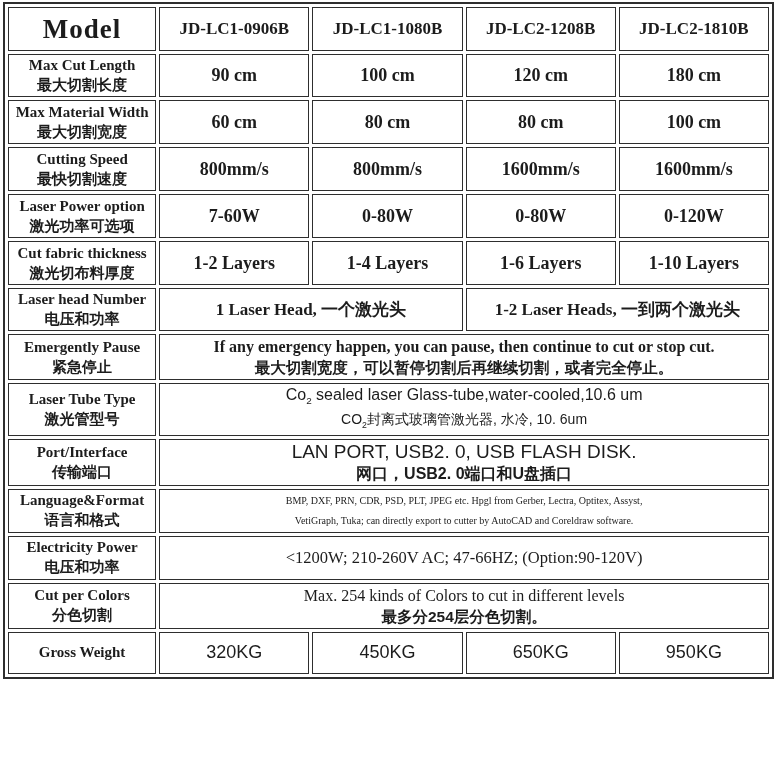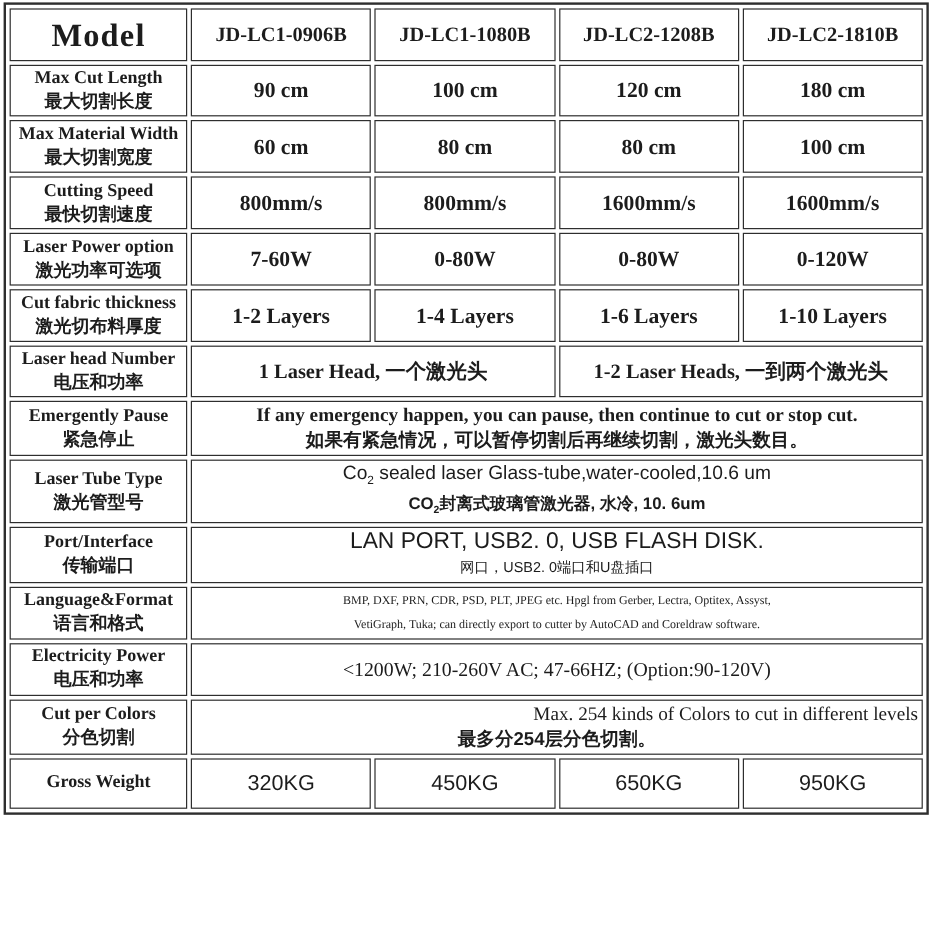--- a/index.html
+++ b/index.html
@@ -37,27 +37,27 @@
 
   td.merge .l1 { display: block; line-height: 21px; }
   td.merge .l2 { display: block; line-height: 21px; }
 
   tr.r-heads td.merge .l1 { font-size: 17px; font-weight: bold; font-family: "Liberation Serif", serif; }
   tr.r-curves td.merge .l1 { font-size: 15.5px; font-weight: bold; font-family: "Liberation Serif", serif; }
   tr.r-curves td.merge .l2 { font-size: 15.5px; font-weight: 600; font-family: "Liberation Sans", sans-serif; }
   tr.r-pause  td.merge .l1 { font-size: 16px; font-weight: bold; font-family: "Liberation Serif", serif; }
   tr.r-pause  td.merge .l2 { font-size: 15.5px; font-weight: 600; font-family: "Liberation Sans", sans-serif; }
   tr.r-tube   td.merge .l1 { font-size: 16px; font-family: "Liberation Sans", sans-serif; line-height: 19px; }
-  tr.r-tube   td.merge .l2 { font-size: 14px; font-family: "Liberation Sans", sans-serif; line-height: 18px; font-weight: bold; }
+  tr.r-tube   td.merge .l2 { font-size: 14px; font-family: "Liberation Sans", sans-serif; line-height: 18px; }
   tr.r-port   td.merge .l1 { font-size: 19px; font-family: "Liberation Sans", sans-serif; line-height: 22px; }
-  tr.r-port   td.merge .l2 { font-size: 12px; font-weight: 400; font-family: "Liberation Sans", sans-serif; line-height: 21px; }
+  tr.r-port   td.merge .l2 { font-size: 16px; font-weight: 700; font-family: "Liberation Sans", sans-serif; line-height: 21px; }
   tr.r-lang   td.merge .l1, tr.r-lang td.merge .l2 { font-size: 10px; font-family: "Liberation Serif", serif; line-height: 20px; }
   tr.r-elec   td.merge .l1 { font-size: 16.5px; font-family: "Liberation Serif", serif; }
   tr.r-engrave td.merge .l1 { font-size: 20px; font-family: "Liberation Serif", serif; }
-  tr.r-colors td.merge .l1 { font-size: 16px; font-family: "Liberation Serif", serif; text-align: right; }
+  tr.r-colors td.merge .l1 { font-size: 16px; font-family: "Liberation Serif", serif; }
   tr.r-colors td.merge .l2 { font-size: 15.5px; font-weight: 600; font-family: "Liberation Sans", sans-serif; }
 
   sub { font-size: 0.62em; }
 
   tr.h42 { height: 42px; }
   tr.h44 { height: 44px; }
   tr.h46 { height: 34px; }
 </style>
 </head>
 <body>
@@ -149,21 +149,21 @@
   </tr>
 
 
   <tr class="h44 r-pause">
     <td class="lbl">
       <span class="en">Emergently Pause</span>
       <span class="zh">紧急停止</span>
     </td>
     <td class="merge" colspan="4">
       <span class="l1">If any  emergency  happen,  you  can pause, then continue to cut or stop cut.</span>
-      <span class="l2">如果有紧急情况，可以暂停切割后再继续切割，激光头数目。</span>
+      <span class="l2">最大切割宽度，可以暂停切割后再继续切割，或者完全停止。</span>
     </td>
   </tr>
 
   <tr class="h42 r-tube">
     <td class="lbl">
       <span class="en">Laser Tube Type</span>
       <span class="zh">激光管型号</span>
     </td>
     <td class="merge" colspan="4">
       <span class="l1"><span>Co</span><sub>2</sub><span> sealed laser Glass-tube,water-cooled,10.6 um</span></span>

